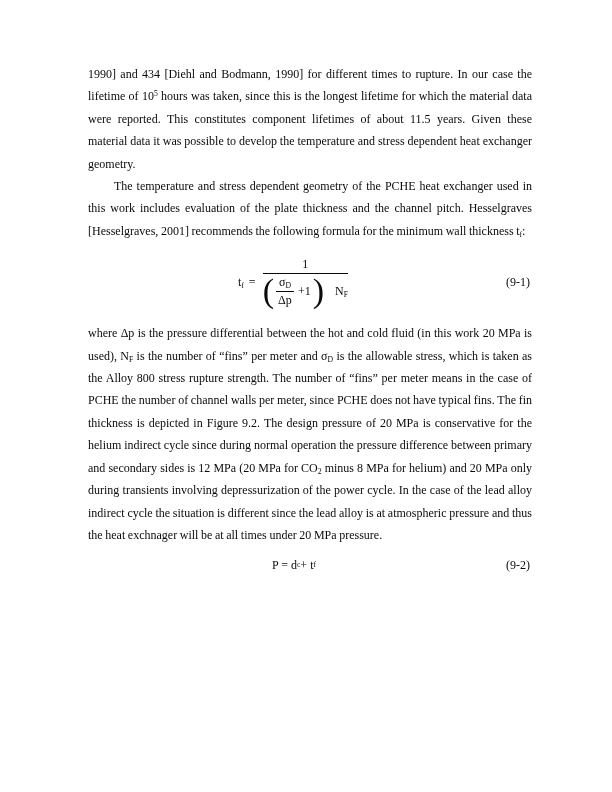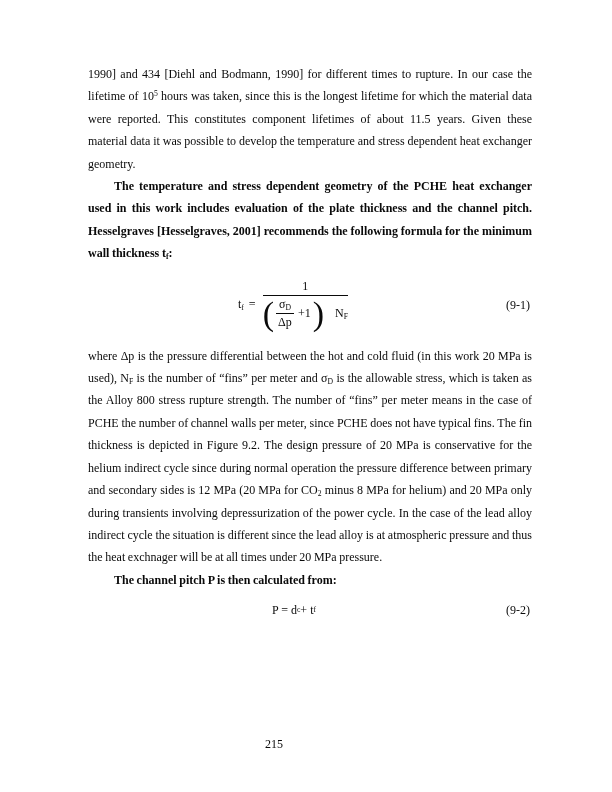--- a/index.html
+++ b/index.html
@@ -26,21 +26,21 @@
     top: 63px;
     width: 444px;
   }
   p.para {
     margin: 0;
     font-size: 12px;
     line-height: 22.4px;
     text-align: justify;
     word-spacing: -0.4px;
   }
-  p.indent { text-indent: 26px; font-weight: bold; }
+  p.indent { text-indent: 26px; }
   .gap-top { margin-top: 3px; }
 
   sub {
     font-size: 0.64em;
     vertical-align: -0.25em;
     line-height: 0;
   }
   sup {
     font-size: 0.64em;
     vertical-align: 0.5em;
@@ -136,24 +136,22 @@
             <span class="bigp">)</span>
             <span class="coeff"><span>N</span><sub>F</sub></span>
           </span>
         </span>
       </span>
       <span class="eq-label">(9-1)</span>
     </div>
 
     <p class="para">where Δp is the pressure differential between the hot and cold fluid (in this work 20 MPa is used), N<sub>F</sub> is the number of “fins” per meter and σ<sub>D</sub> is the allowable stress, which is taken as the Alloy 800 stress rupture strength.  The number of “fins” per meter means in the case of PCHE the number of channel walls per meter, since PCHE does not have typical fins.  The fin thickness is depicted in Figure 9.2.  The design pressure of 20 MPa is conservative for the helium indirect cycle since during normal operation the pressure difference between primary and secondary sides is 12 MPa (20 MPa for CO<sub>2</sub> minus 8 MPa for helium) and 20 MPa only during transients involving depressurization of the power cycle.  In the case of the lead alloy indirect cycle the situation is different since the lead alloy is at atmospheric pressure and thus the heat exchnager will be at all times under 20 MPa pressure.</p>
 
-    <p class="para indent gap-top">The channel pitch P is then calculated from:</p>
 
     <div class="eq-block eq2">
       <span class="eq-body">P = d<sub>c</sub> + t<sub>f</sub></span>
       <span class="eq-label">(9-2)</span>
     </div>
 
 
   </div>
 
-  <div class="page-number">215</div>
 </div>
 
 </body></html>

